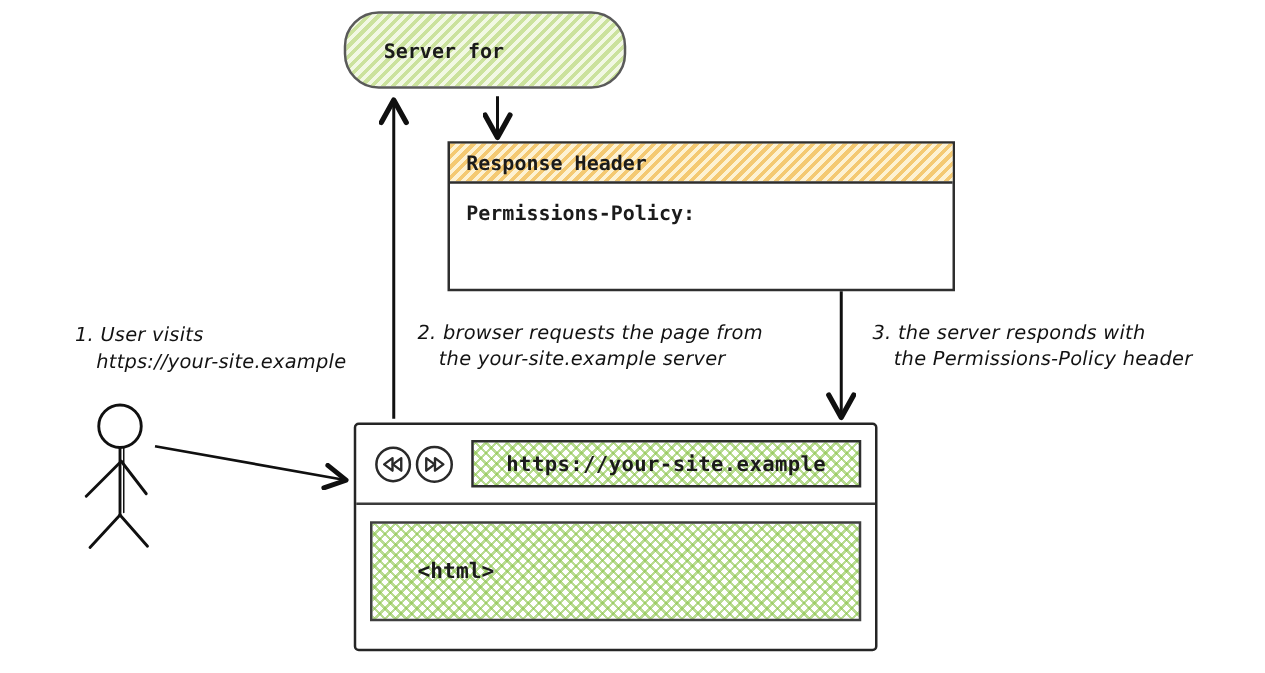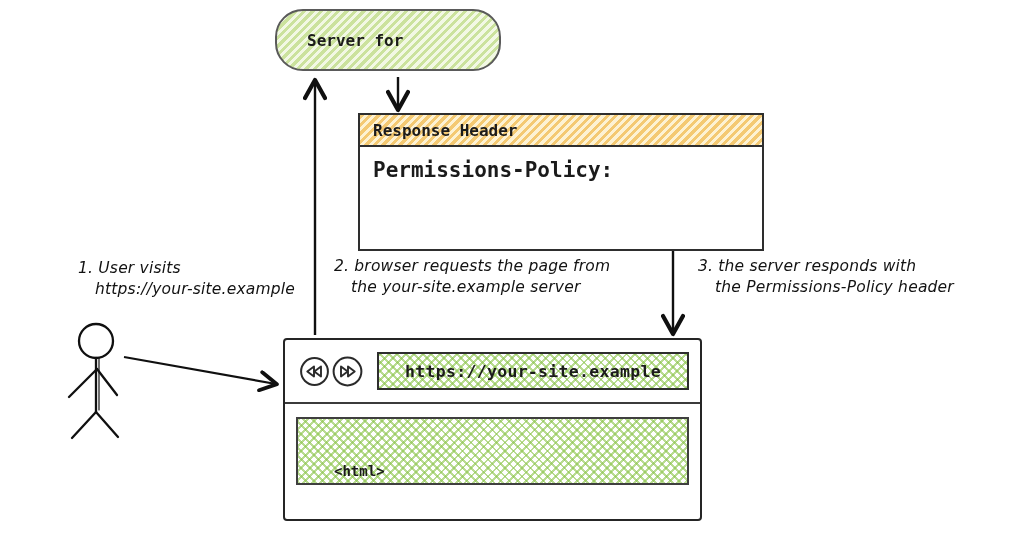--- a/index.html
+++ b/index.html
@@ -23,36 +23,36 @@
     position:absolute;left:275px;top:9px;width:226px;height:62px;
     box-sizing:border-box;
     border:2.5px solid #5a5a5a;border-radius:28px;
     background:repeating-linear-gradient(135deg,#cbe29d 0 3px,#f2f8e4 3px 6px);
     display:flex;flex-direction:column;justify-content:center;
     padding-left:30px;
     font-size:16px;line-height:21px;
   }
   
   .resp-box{
-    position:absolute;left:358px;top:113px;width:406px;height:138px;
+    position:absolute;left:358px;top:113px;width:406px;height:120px;
     box-sizing:border-box;
     border:2px solid #2e2e2e;
     background:#ffffff;
   }
   .resp-title{
     box-sizing:border-box;height:32px;
     border-bottom:2px solid #2e2e2e;
     background:repeating-linear-gradient(135deg,#f4c972 0 3px,#fdf2d3 3px 6px);
     display:flex;align-items:center;
     padding-left:13px;
     font-size:16px;
   }
   .resp-body{
     padding:10px 0 0 13px;
-    font-size:21px;line-height:27px;
+    font-size:16px;line-height:27px;
   }
   .resp-body .indent{padding-left:32px;}
   
   .note{
     position:absolute;
     font-style:italic;
     font-size:15.5px;line-height:21px;
     color:#121212;
     letter-spacing:0.2px;
     white-space:nowrap;
@@ -87,25 +87,25 @@
   .urlbar{
     box-sizing:border-box;
     margin-left:14px;flex:1;height:38px;
     border:2px solid #2e2e2e;
     display:flex;align-items:center;justify-content:center;
     font-size:16.5px;
     letter-spacing:0.3px;
   }
   .content-box{
     box-sizing:border-box;
-    position:absolute;left:11px;top:77px;width:393px;height:68px;
+    position:absolute;left:11px;top:77px;width:393px;height:80px;
     border:2px solid #3f3f3f;
-    display:flex;flex-direction:column;justify-content:flex-end;
+    display:flex;flex-direction:column;justify-content:center;
     padding-left:36px;
-    font-size:14px;line-height:24px;
+    font-size:17px;line-height:24px;
   }
 </style>
 </head>
 <body>
 
 <div class="canvas">
 
   <svg class="overlay" viewBox="0 0 1012 538" xmlns="http://www.w3.org/2000/svg">
     <defs>
       <marker id="ah" viewBox="0 0 12 12" refX="10" refY="6" markerWidth="10" markerHeight="10" orient="auto-start-reverse">
@@ -136,21 +136,21 @@
     <div>Server for</div>
   </div>
 
   <div class="resp-box">
     <div class="resp-title mono">Response Header</div>
     <div class="resp-body mono">
       <div>Permissions-Policy:</div>
     </div>
   </div>
 
-  <div class="note" style="left:78px;top:258px;">
+  <div class="note" style="left:60px;top:258px;">
     <div>1. User visits</div>
     <div class="l2">https://your-site.example</div>
   </div>
   <div class="note" style="left:334px;top:256px;">
     <div>2. browser requests the page from</div>
     <div class="l2">the your-site.example server</div>
   </div>
   <div class="note" style="left:698px;top:256px;font-style:italic;">
     <div>3. the server responds with</div>
     <div class="l2">the Permissions-Policy header</div>

